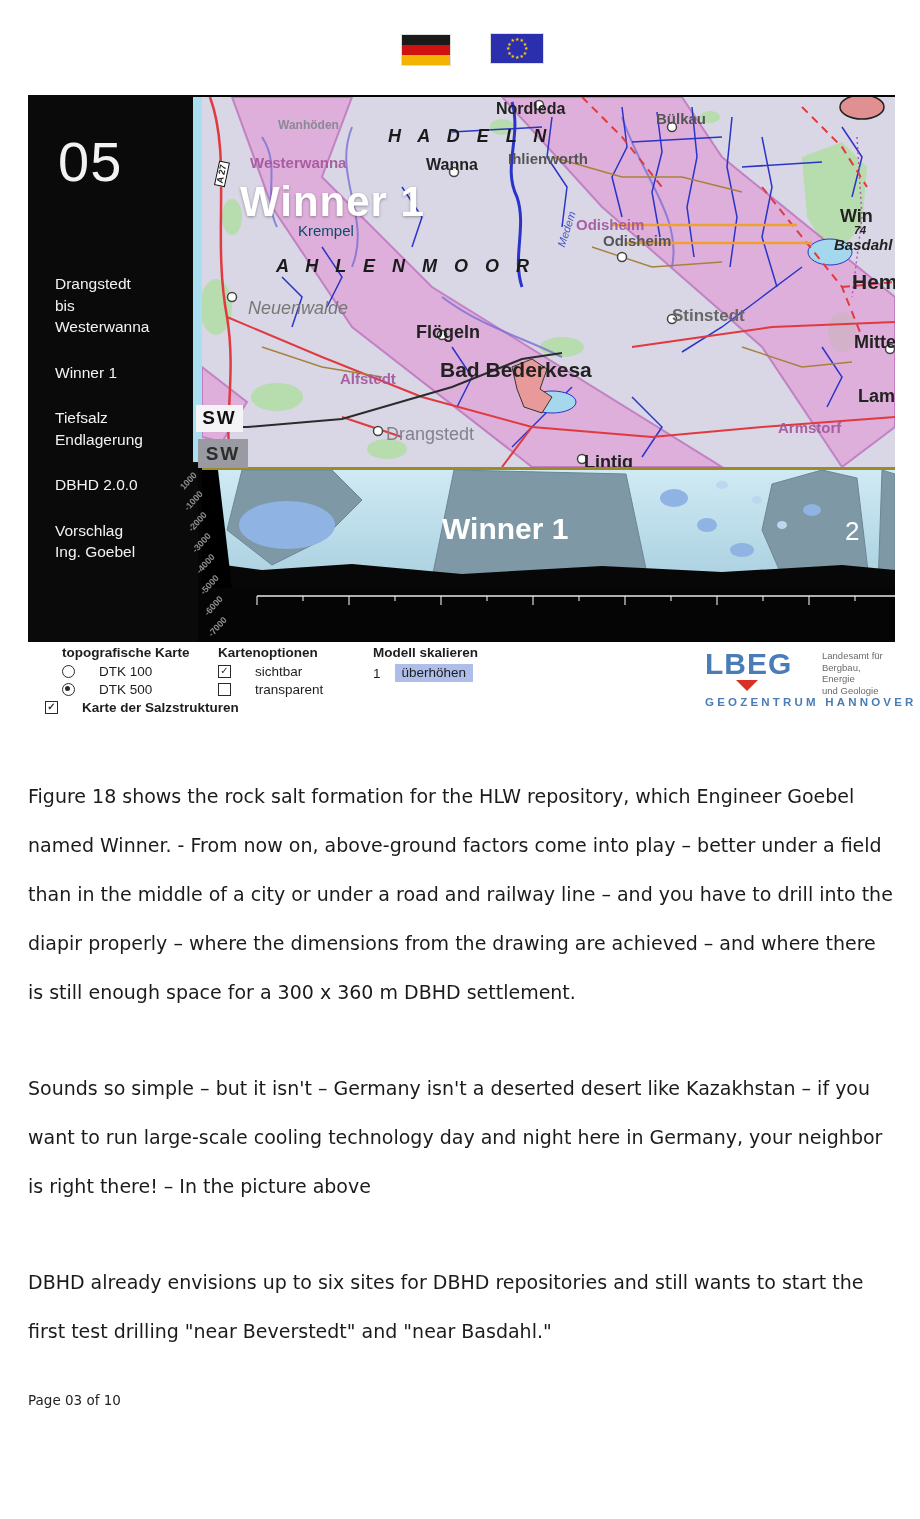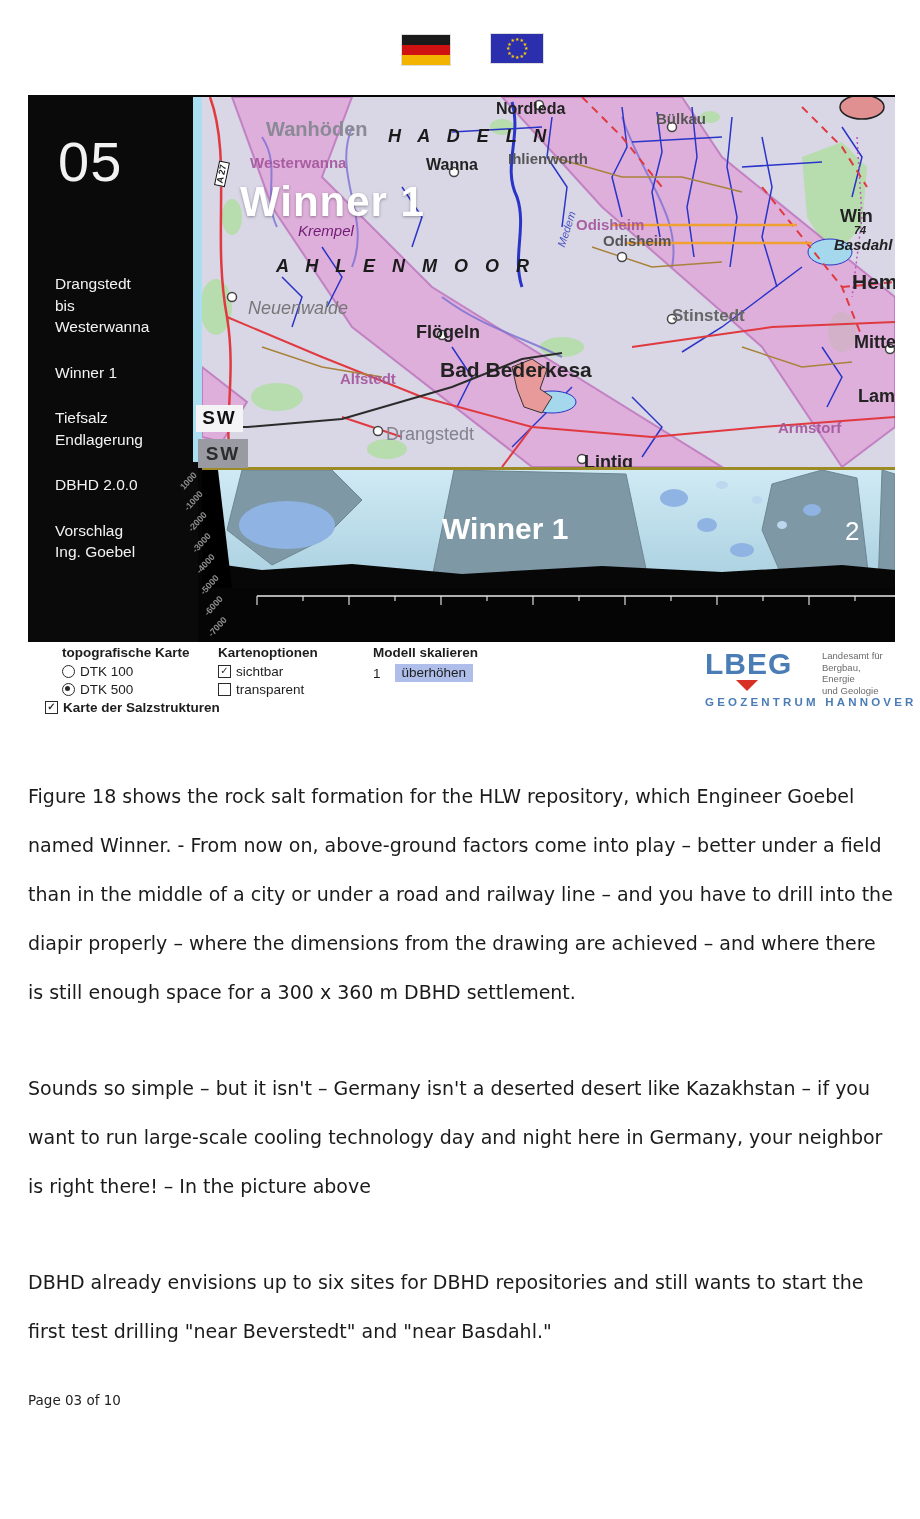--- a/index.html
+++ b/index.html
@@ -27,25 +27,25 @@
   .map-area{position:absolute;left:174px;top:2px;width:693px;height:370px;background:#d9d6e6;
             overflow:hidden;border-bottom:3px solid #9c8a25;}
   .map-area svg{position:absolute;left:0;top:0;}
   .mlabel{position:absolute;white-space:nowrap;color:#222;transform-origin:left top;line-height:1;}
   .major{font-size:16px;font-weight:700;}
   .major-lg{font-size:18px;font-weight:700;}
   .bold-xl{font-size:21px;font-weight:800;}
   .bold-lg{font-size:18px;font-weight:800;}
   .minor{font-size:15px;color:#555;font-weight:600;}
   .minor-lg{font-size:17px;color:#666;font-weight:600;}
-  .faded{font-size:20px;color:#8a8a96;font-weight:600;}
+  .faded{font-size:12px;color:#8a8a96;font-weight:600;margin-left:12px;}
   .faded-lg{font-size:18px;color:#82828e;}
   .salt{font-size:15px;color:#a4549c;font-weight:600;opacity:.9;}
   .salt-lg{font-size:15px;color:#a4549c;font-weight:600;opacity:.9;}
-  .italic{font-size:15px;font-style:italic;color:#701a75;}
+  .italic{font-size:15px;color:#0c4a6e;}
   .italic-lg{font-size:18px;font-style:italic;color:#777;}
   .italic-sm{font-size:11px;font-style:italic;font-weight:700;}
   .italic-bold{font-size:15px;font-style:italic;font-weight:700;}
   .region{font-size:18px;font-style:italic;font-weight:700;letter-spacing:6px;color:#1a1a1a;}
   .river{font-size:11px;font-style:italic;color:#4a55c0;}
   .winner-big{font-size:42px;color:#fff;font-weight:600;letter-spacing:1px;text-shadow:0 1px 3px rgba(0,0,0,.35);}
   .road-shield{font-size:9px;background:#fff;border:1.5px solid #111;padding:0 2px;font-weight:700;}
 
   .sw-box{position:absolute;font-weight:800;font-size:19px;letter-spacing:2px;text-align:center;line-height:26px;margin-top:24px;}
   .sw-top{left:168px;top:286px;width:47px;height:27px;background:#f4f4f6;color:#111;}
@@ -58,21 +58,21 @@
   .axis-band{position:absolute;left:174px;top:493px;width:693px;height:54px;}
   .depth{position:absolute;color:#8f8f8f;font-size:9px;font-weight:700;transform:rotate(-48deg);transform-origin:left top;}
 
   
   .controls{position:absolute;left:28px;top:642px;width:864px;height:82px;font-size:13.5px;color:#1d1d1d;}
   .ctl-header{font-weight:700;margin-bottom:4px;}
   .ctl-col{position:absolute;top:3px;}
   .col-topo{left:34px;}
   .col-opts{left:190px;}
   .col-model{left:345px;}
-  .choice-row{display:flex;align-items:center;gap:5px;margin:3px 0;cursor:pointer;}
+  .choice-row{display:flex;align-items:center;gap:24px;margin:3px 0;cursor:pointer;}
   .radio{width:11px;height:11px;border:1.6px solid #2a2a2a;border-radius:50%;position:relative;flex:none;}
   .radio.checked::after{content:"";position:absolute;left:2.4px;top:2.4px;width:5px;height:5px;border-radius:50%;background:#2a2a2a;}
   .cb{width:11px;height:11px;border:1.6px solid #2a2a2a;position:relative;flex:none;font-size:10px;line-height:11px;text-align:center;}
   .cb.checked::after{content:"✓";position:absolute;left:0;top:-1px;width:11px;color:#2a2a2a;}
   .salt-row{margin-left:-17px;font-weight:700;}
   .model-row{display:flex;align-items:center;gap:14px;margin-top:4px;}
   .exaggerate-chip{background:#aebde9;padding:1px 7px 2px 7px;cursor:pointer;}
   .scale-block{position:absolute;right:205px;top:40px;text-align:right;font-weight:700;font-size:12.5px;line-height:16px;}
   .scale-block .val{display:inline-block;width:54px;text-align:right;}
   .logo-block{position:absolute;left:677px;top:8px;width:187px;}

